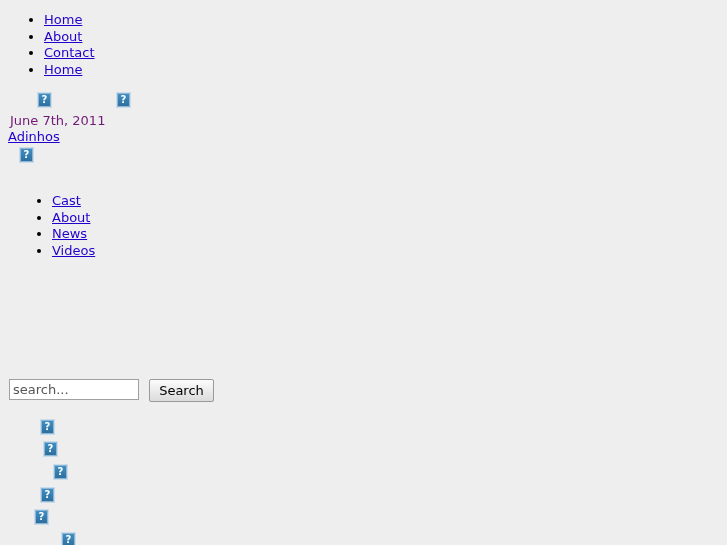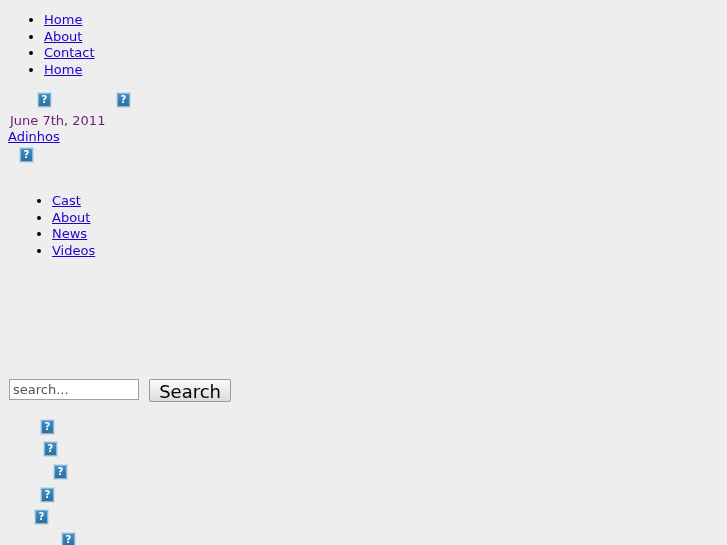--- a/index.html
+++ b/index.html
@@ -124,21 +124,21 @@
     border-radius: 0;
   }
   .search-input::placeholder { color: #555555; opacity: 1; }
   .search-button {
     height: 23px;
     margin-left: 6px;
     box-sizing: border-box;
     border: 1px solid #9a9a9a;
     background: linear-gradient(#fbfbfb, #dcdcdc);
     font-family: "DejaVu Sans", sans-serif;
-    font-size: 18px;
+    font-size: 13px;
     color: #000000;
     padding: 1px 9px;
     vertical-align: top;
     border-radius: 2px;
     cursor: pointer;
   }
 </style>
 </head>
 <body>
 

